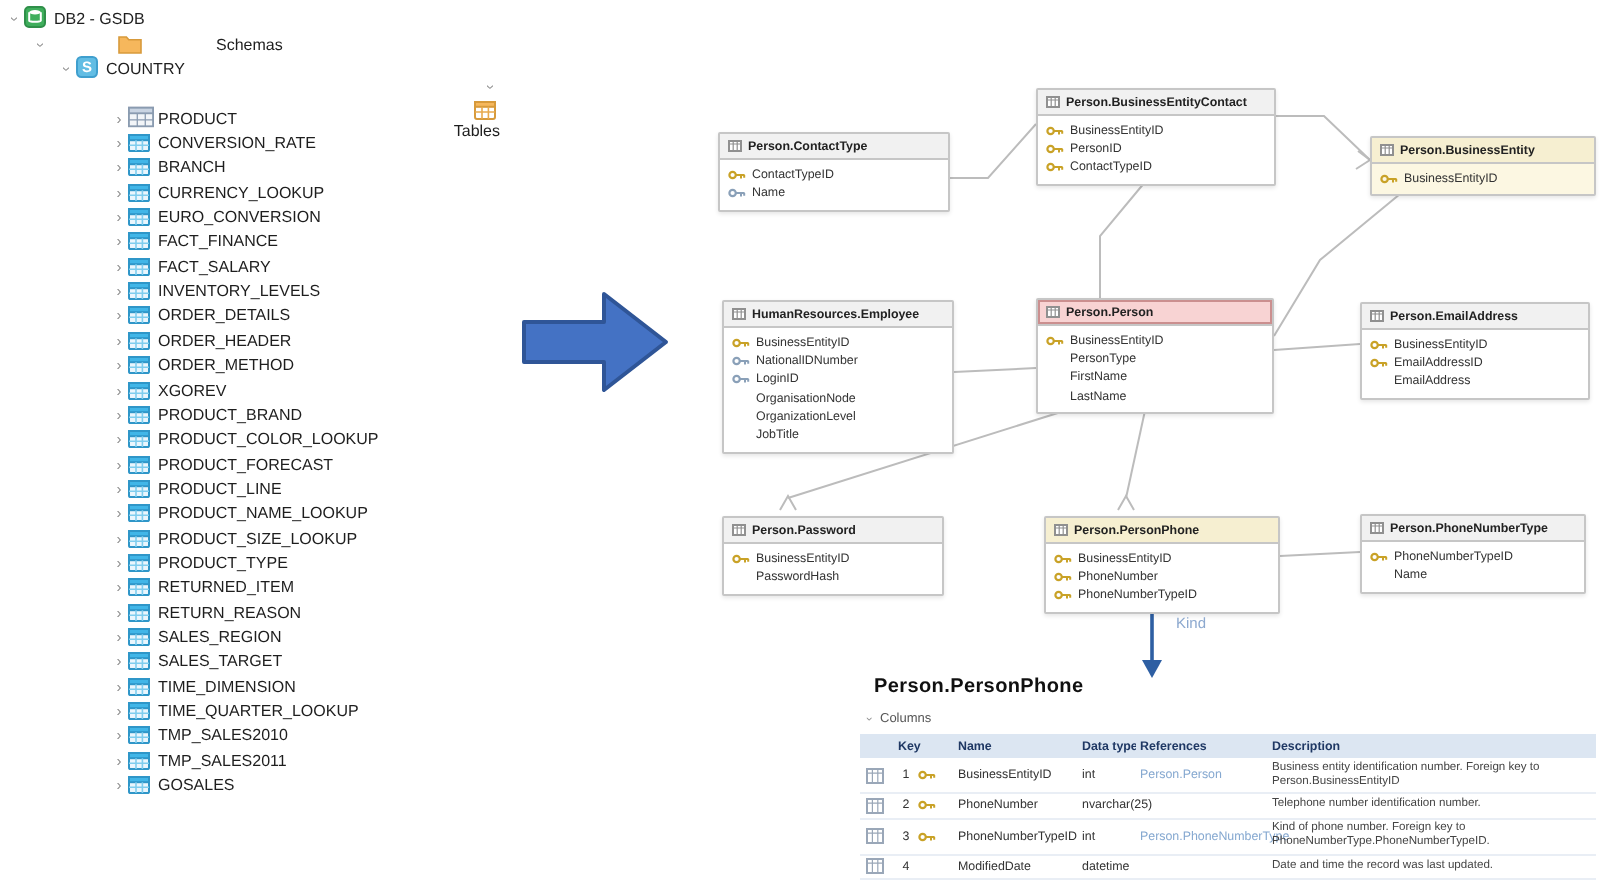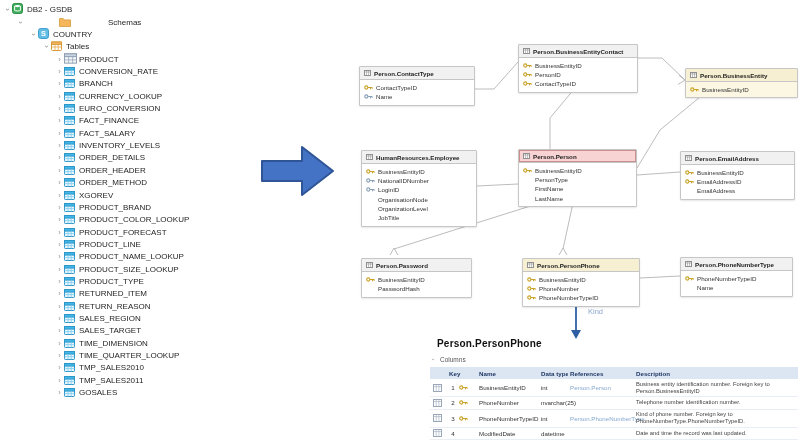--- a/index.html
+++ b/index.html
@@ -88,21 +88,21 @@
       <div class="tree-row" style="padding-left: 29px;">
         <span class="chev exp">›</span>
         <span class="ticon">
           <svg width="11" height="11" viewBox="0 0 11 11">
             <rect x="0.5" y="0.5" width="10" height="10" rx="2.2" fill="#62bde4" stroke="#3f9fce"></rect>
             <text x="5.5" y="8" font-size="7.5" fill="#fff" text-anchor="middle" font-weight="bold">S</text>
           </svg>
         </span>
         <span class="tlabel">COUNTRY</span>
       </div>
-      <div class="tree-row" style="padding-left: 42px;">
+      <div class="tree-row" style="padding-left: 42px; flex-direction: column;">
         <span class="chev exp">›</span>
         <span class="ticon">
           <svg width="11" height="10" viewBox="0 0 11 10">
             <rect x="0.5" y="1" width="10" height="8.5" rx="1" fill="#fff" stroke="#d79a3b"></rect>
             <rect x="0.5" y="1" width="10" height="2.4" fill="#f6b75c" stroke="#d79a3b"></rect>
             <path d="M0.5 6 H10.5 M4 3.4 V9.5 M7.2 3.4 V9.5" stroke="#e8aa4e" stroke-width="0.8"></path>
           </svg>
         </span>
         <span class="tlabel">Tables</span>
       </div>

